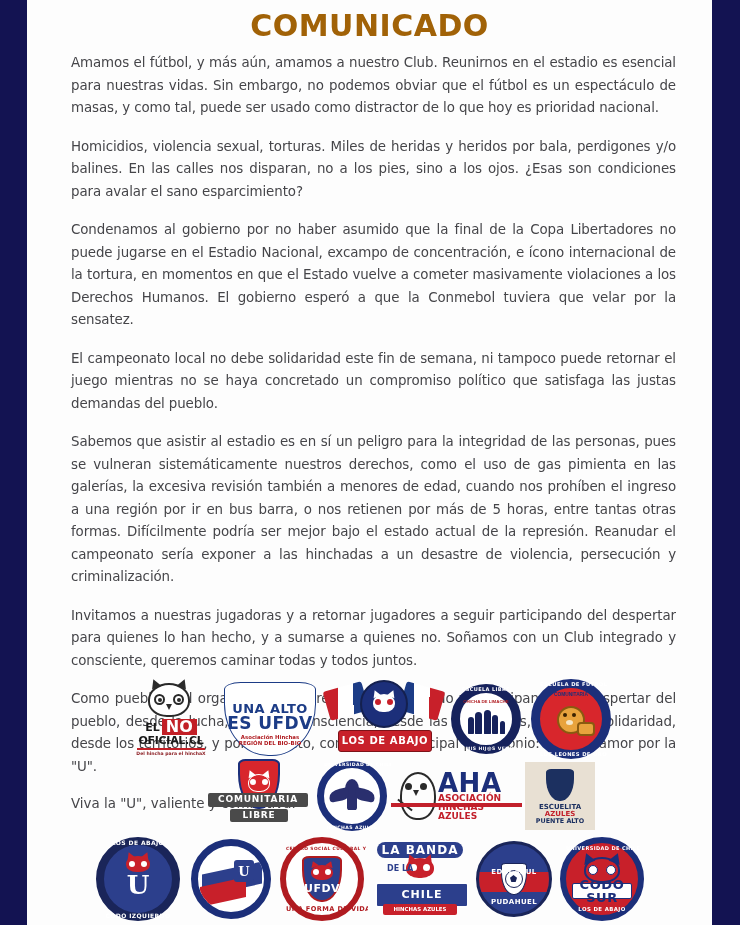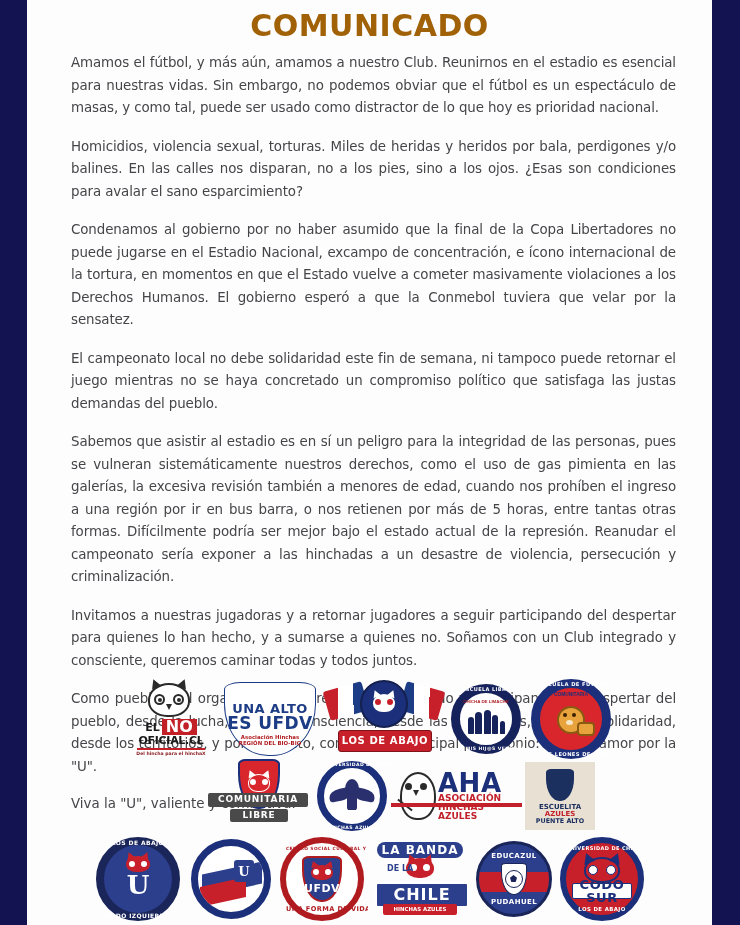--- a/index.html
+++ b/index.html
@@ -464,31 +464,31 @@
             </div>
             <div class="owl" style="position:absolute;left:34px;top:20px;width:30px;height:22px;">
               <div class="head" style="width:28px;height:20px;background:#c8202a;"></div>
               <div class="ear-l" style="border-bottom-color:#c8202a;left:1px;"></div>
               <div class="ear-r" style="border-bottom-color:#c8202a;right:1px;"></div>
               <div class="eye-l" style="top:6px;left:5px;width:7px;height:7px;background:#ffffff;"></div>
               <div class="eye-r" style="top:6px;right:5px;width:7px;height:7px;background:#ffffff;"></div>
             </div>
             <div style="position:absolute;left:16px;top:26px;font-size:8px;font-weight:bold;color:#2c3f8c;font-family:'DejaVu Sans',sans-serif;">DE LA</div>
             <div style="position:absolute;left:4px;top:44px;width:90px;height:22px;background:#2c3f8c;border:2px solid #ffffff;border-radius:3px;display:flex;align-items:center;justify-content:center;">
-              <span class="badge-text" style="font-size:16px;color:#ffffff;letter-spacing:1px;">CHILE</span>
+              <span class="badge-text" style="font-size:11px;color:#ffffff;letter-spacing:1px;">CHILE</span>
             </div>
             <div style="position:absolute;left:12px;top:66px;width:74px;height:11px;background:#c8202a;border-radius:2px;display:flex;align-items:center;justify-content:center;">
               <span class="badge-text tiny2" style="color:#ffffff;">HINCHAS AZULES</span>
             </div>
           </div>
         </div>
 
         <div class="logo" style="width:84px;height:82px;">
           <div class="crest" style="width:76px;height:76px;background:#2c3f8c;border:3px solid #1a2559;overflow:hidden;">
-            <div class="arc-label arc-top" style="font-size:7px;color:#ffffff;top:8px;z-index:3;">EDUCAZUL</div>
+            <div class="arc-label arc-top" style="font-size:7px;color:#ffffff;top:24px;z-index:3;">EDUCAZUL</div>
             <div class="arc-label arc-bot" style="font-size:7px;color:#ffffff;bottom:8px;z-index:3;">PUDAHUEL</div>
             <div style="position:absolute;left:0;right:0;top:28px;height:20px;background:#c8202a;"></div>
             <div class="shield" style="position:relative;z-index:2;width:26px;height:32px;background:#ffffff;border:1.5px solid #1a2559;display:flex;align-items:center;justify-content:center;">
               <div style="width:16px;height:16px;border-radius:50%;background:#ffffff;border:1.5px solid #1a2559;position:relative;">
                 <div style="position:absolute;left:4px;top:4px;width:7px;height:7px;background:#1a2559;clip-path:polygon(50% 0,100% 38%,81% 100%,19% 100%,0 38%);"></div>
               </div>
             </div>
           </div>
         </div>
 

